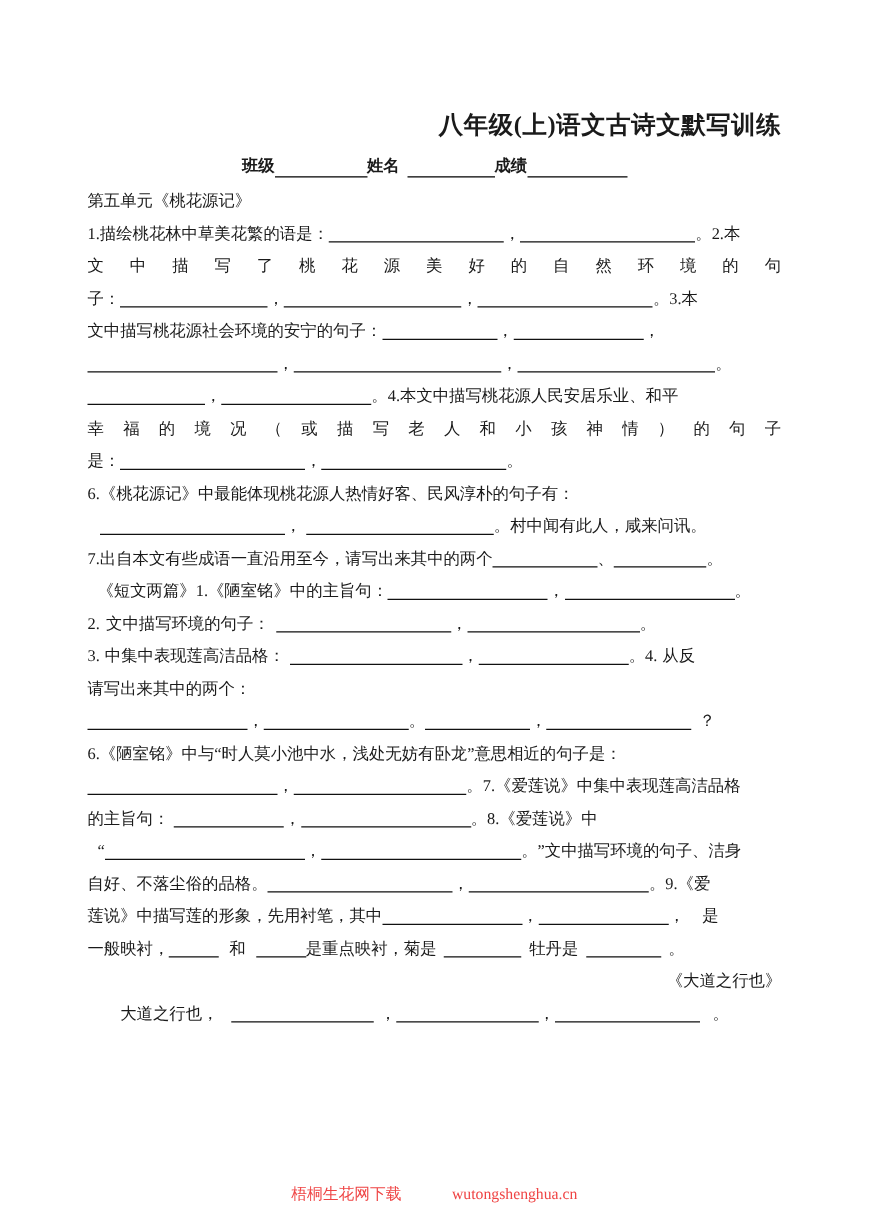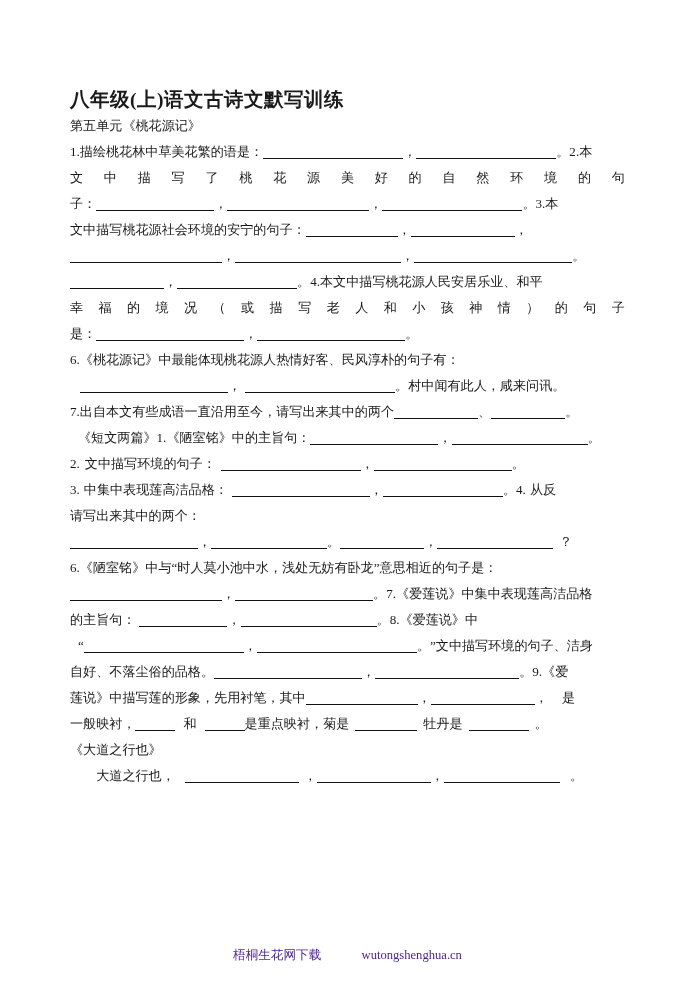--- a/index.html
+++ b/index.html
@@ -16,21 +16,21 @@
   }
   .page {
     position: relative;
     width: 695px;
     height: 982px;
     background: #ffffff;
     box-sizing: border-box;
     padding: 70px 70px 0 70px;
   }
   .doc-title {
-    text-align: left;
+    text-align: right;
     font-size: 19.5px;
     font-weight: bold;
     letter-spacing: 0.5px;
     margin: 16px 0 0 0;
     font-family: "Liberation Serif", "DejaVu Serif", serif;
   }
   .meta-row {
     display: flex;
     justify-content: center;
     align-items: flex-end;
@@ -63,43 +63,51 @@
     white-space: nowrap;
   }
   .ln.just > span { display: inline-block; }
   .blank {
     display: inline-block;
     border-bottom: 1.1px solid #111;
     height: 14px;
     vertical-align: -3px;
   }
   .center-line {
-    text-align: left;
+    text-align: right;
     display: block;
     line-height: 26px;
   }
   .indent2 { padding-left: 2.0em; }
   .footer {
     position: absolute;
     left: 0;
     right: 0;
     bottom: 18px;
     text-align: center;
     font-size: 12.6px;
-    color: #4c1d95;
+    color: #ef4444;
   }
   .footer .gap { display: inline-block; width: 34px; }
 </style>
 </head>
 <body>
 
 <div class="page">
 
   <h1 class="doc-title">八年级(上)语文古诗文默写训练</h1>
 
+  <div class="meta-row">
+    <span class="lbl">班级</span>
+    <span class="bl" style="width:74px;"></span>
+    <span class="lbl">姓名</span>
+    <span class="bl" style="width:70px;margin-left:6px;"></span>
+    <span class="lbl">成绩</span>
+    <span class="bl" style="width:80px;"></span>
+  </div>
 
   <div class="body-text">
 
     <span class="ln">第五单元《桃花源记》</span>
 
     <span class="ln"><span>1.</span><span>描绘桃花林中草美花繁的语是：</span><span class="blank" style="width:140px;"></span><span>，</span><span class="blank" style="width:140px;"></span><span>。</span><span>2.本</span></span>
 
     <span class="ln just">
       <span>文</span>
       <span>中</span>

